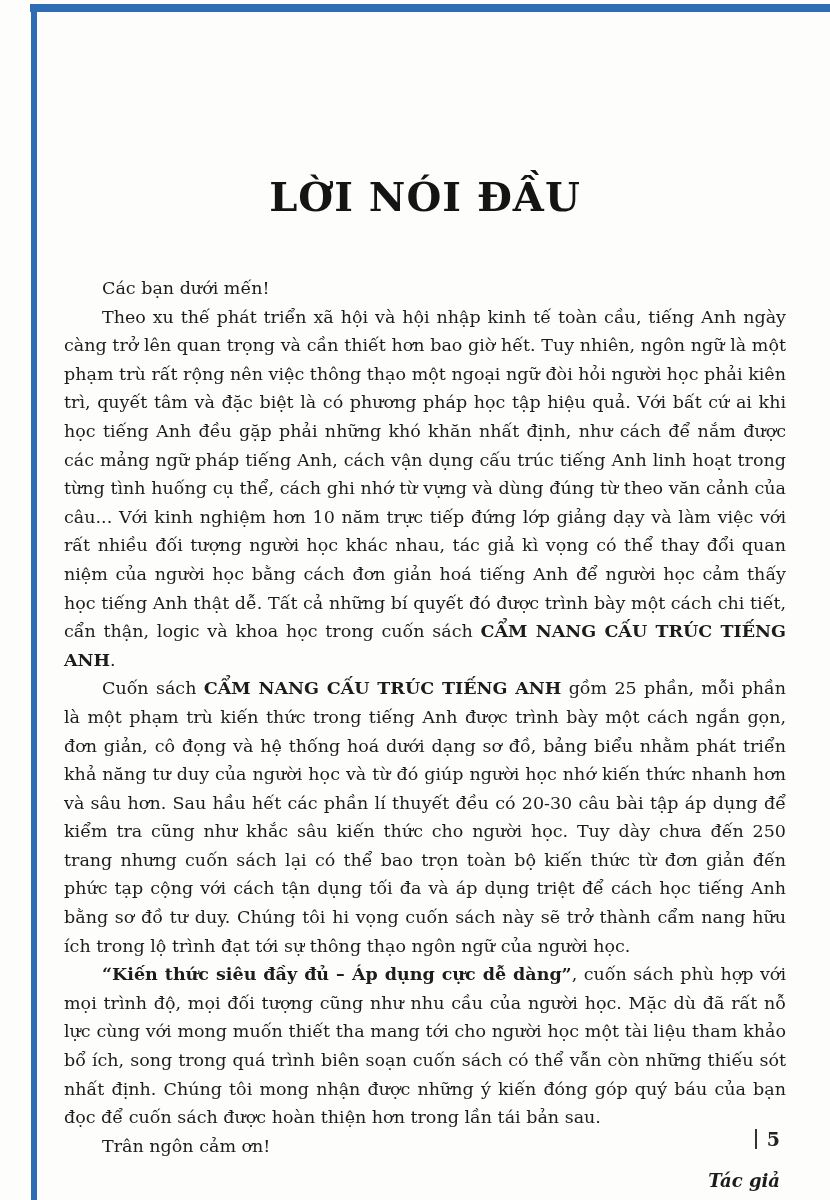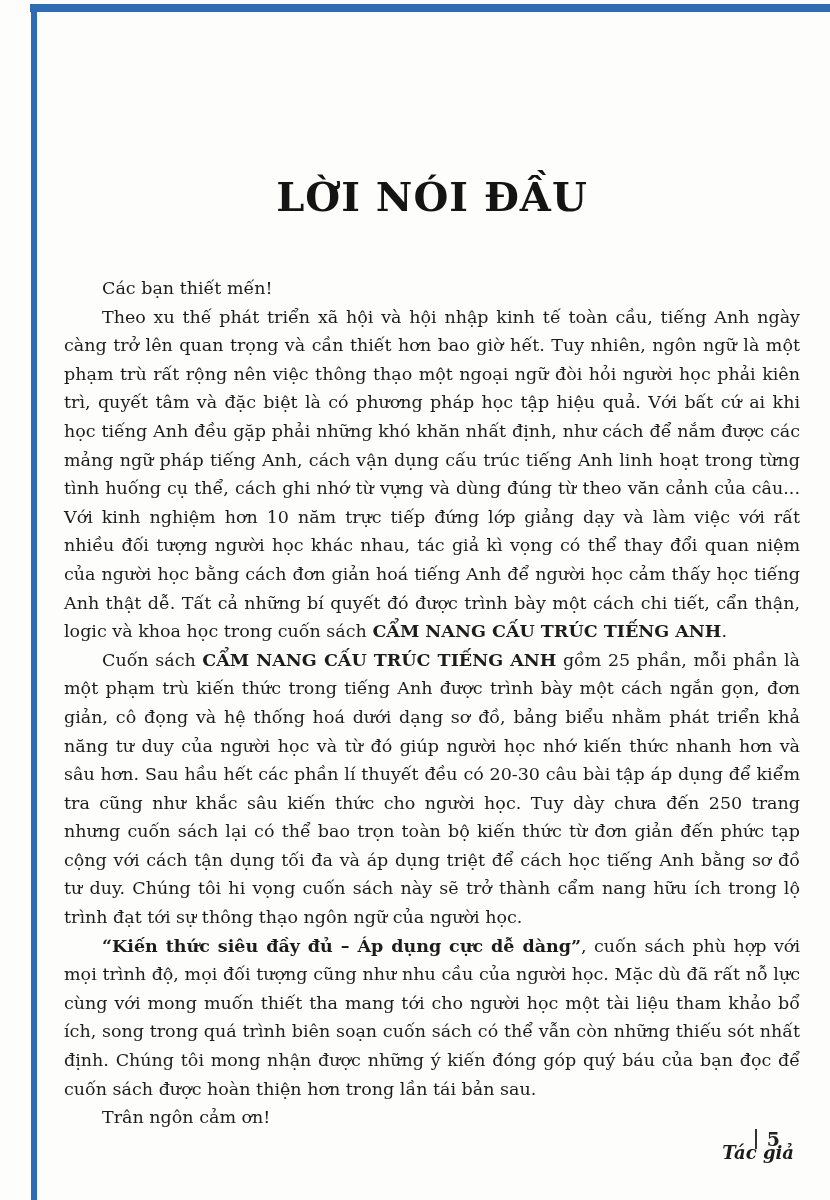--- a/index.html
+++ b/index.html
@@ -19,21 +19,21 @@
     background: var(--accent);
   }
   .border-left {
     position: absolute;
     left: 31px; top: 4px; bottom: 0;
     width: 6px;
     background: var(--accent);
   }
   .content {
     position: absolute;
-    left: 64px; right: 30px; top: 0;
+    left: 64px; right: 44px; top: 0;
   }
   .title {
     margin-top: 173px;
     text-align: center;
     font-size: 40px;
     font-weight: bold;
     letter-spacing: 1px;
     color: #141414;
   }
   .body-text {
@@ -71,21 +71,21 @@
 </head>
 <body style="--accent: #2e6db4;">
 
 <div class="page">
   <div class="border-top"></div>
   <div class="border-left"></div>
 
   <div class="content">
     <h1 class="title">LỜI NÓI ĐẦU</h1>
     <div class="body-text">
-        <p class="para"><span>Các bạn thiết mến!</span></p>
+        <p class="para"><span>Các bạn dưới mến!</span></p>
         <p class="para"><span>Theo xu thế phát triển xã hội và hội nhập kinh tế toàn cầu, tiếng Anh ngày càng trở lên quan trọng và cần thiết hơn bao giờ hết. Tuy nhiên, ngôn ngữ là một phạm trù rất rộng nên việc thông thạo một ngoại ngữ đòi hỏi người học phải kiên trì, quyết tâm và đặc biệt là có phương pháp học tập hiệu quả. Với bất cứ ai khi học tiếng Anh đều gặp phải những khó khăn nhất định, như cách để nắm được các mảng ngữ pháp tiếng Anh, cách vận dụng cấu trúc tiếng Anh linh hoạt trong từng tình huống cụ thể, cách ghi nhớ từ vựng và dùng đúng từ theo văn cảnh của câu... Với kinh nghiệm hơn 10 năm trực tiếp đứng lớp giảng dạy và làm việc với rất nhiều đối tượng người học khác nhau, tác giả kì vọng có thể thay đổi quan niệm của người học bằng cách đơn giản hoá tiếng Anh để người học cảm thấy học tiếng Anh thật dễ. Tất cả những bí quyết đó được trình bày một cách chi tiết, cẩn thận, logic và khoa học trong cuốn sách </span><span class="b">CẨM NANG CẤU TRÚC TIẾNG ANH</span><span>.</span></p>
         <p class="para"><span>Cuốn sách </span><span class="b">CẨM NANG CẤU TRÚC TIẾNG ANH</span><span> gồm 25 phần, mỗi phần là một phạm trù kiến thức trong tiếng Anh được trình bày một cách ngắn gọn, đơn giản, cô đọng và hệ thống hoá dưới dạng sơ đồ, bảng biểu nhằm phát triển khả năng tư duy của người học và từ đó giúp người học nhớ kiến thức nhanh hơn và sâu hơn. Sau hầu hết các phần lí thuyết đều có 20-30 câu bài tập áp dụng để kiểm tra cũng như khắc sâu kiến thức cho người học. Tuy dày chưa đến 250 trang nhưng cuốn sách lại có thể bao trọn toàn bộ kiến thức từ đơn giản đến phức tạp cộng với cách tận dụng tối đa và áp dụng triệt để cách học tiếng Anh bằng sơ đồ tư duy. Chúng tôi hi vọng cuốn sách này sẽ trở thành cẩm nang hữu ích trong lộ trình đạt tới sự thông thạo ngôn ngữ của người học.</span></p>
         <p class="para"><span class="b">“Kiến thức siêu đầy đủ – Áp dụng cực dễ dàng”</span><span>, cuốn sách phù hợp với mọi trình độ, mọi đối tượng cũng như nhu cầu của người học. Mặc dù đã rất nỗ lực cùng với mong muốn thiết tha mang tới cho người học một tài liệu tham khảo bổ ích, song trong quá trình biên soạn cuốn sách có thể vẫn còn những thiếu sót nhất định. Chúng tôi mong nhận được những ý kiến đóng góp quý báu của bạn đọc để cuốn sách được hoàn thiện hơn trong lần tái bản sau.</span></p>
         <p class="para"><span>Trân ngôn cảm ơn!</span></p>
       </div>
     <div class="signature">Tác giả</div>
   </div>
 
   <div class="footer">
     <span class="bar"></span>

